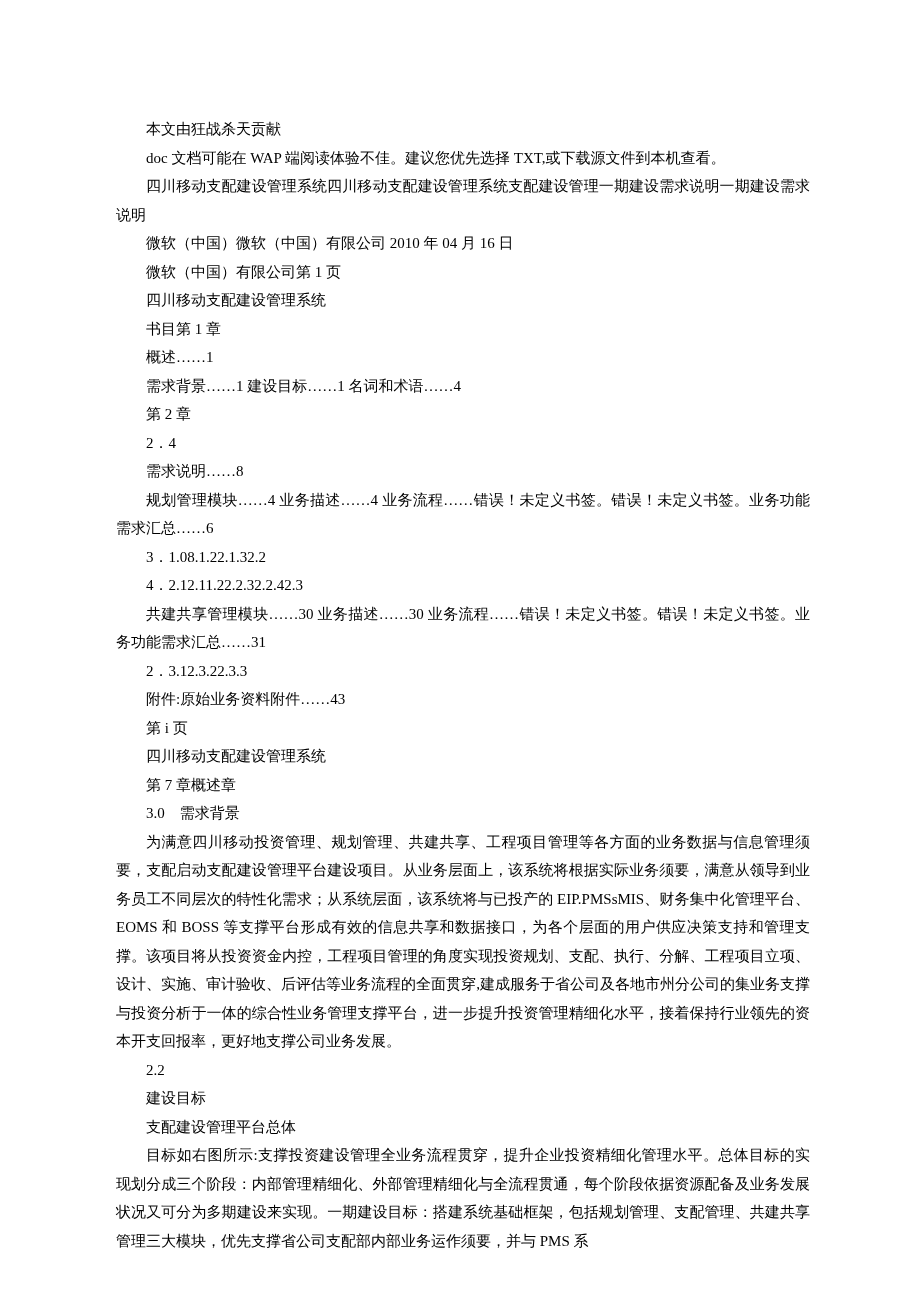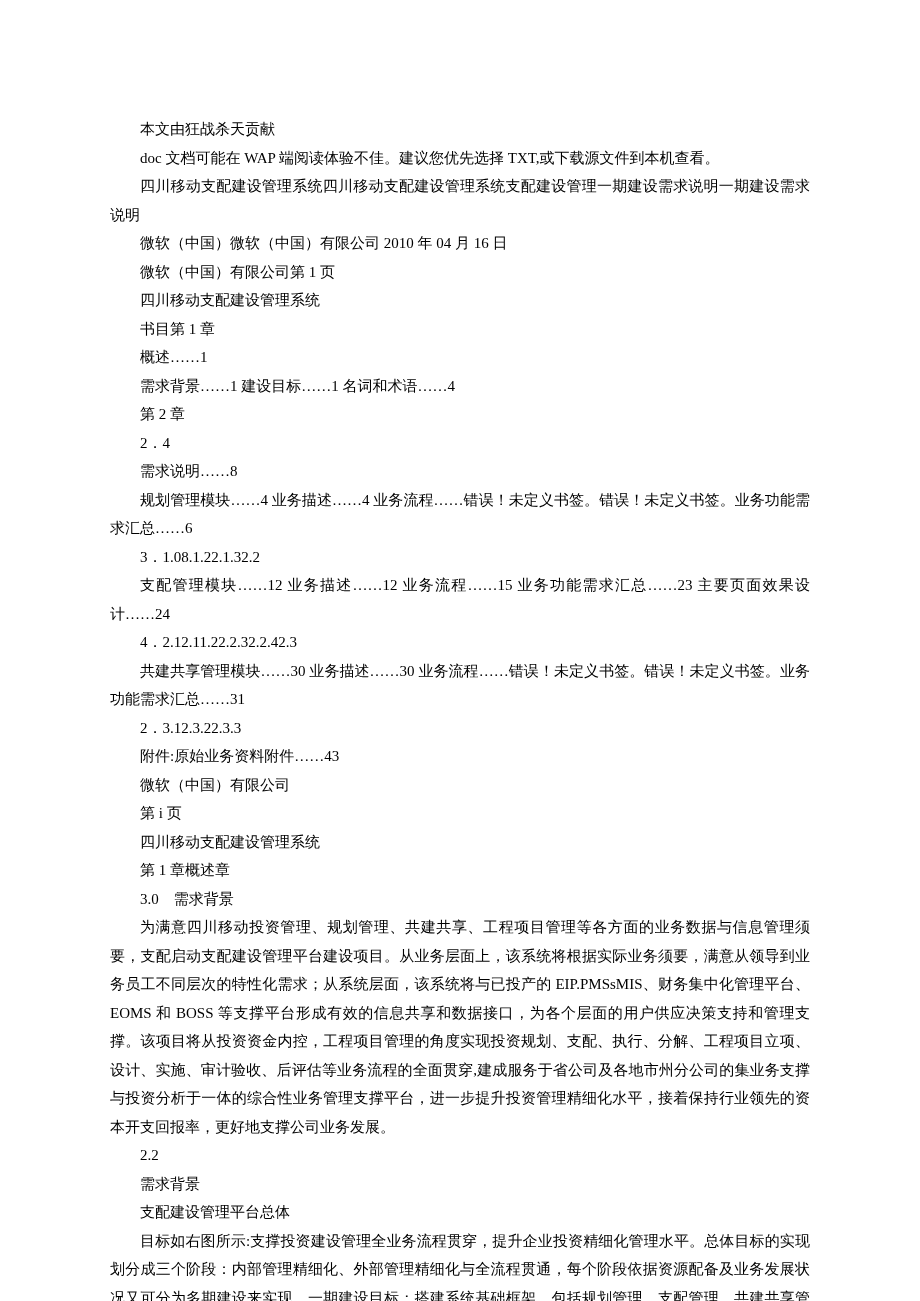--- a/index.html
+++ b/index.html
@@ -14,48 +14,47 @@
       line-height: 1.9;
       color: #000000;
       width: 920px;
       padding: 115px 110px 60px 110px;
     }
     .para {
       text-align: justify;
     }
     .indent {
       text-indent: 2em;
+      margin-left: 6px;
     }
   </style>
 </head>
 <body>
 
 <div id="content">
     <p class="para indent">本文由狂战杀天贡献</p>
     <p class="para indent">doc 文档可能在 WAP 端阅读体验不佳。建议您优先选择 TXT,或下载源文件到本机查看。</p>
     <p class="para indent">四川移动支配建设管理系统四川移动支配建设管理系统支配建设管理一期建设需求说明一期建设需求说明</p>
     <p class="para indent">微软（中国）微软（中国）有限公司 2010 年 04 月 16 日</p>
     <p class="para indent">微软（中国）有限公司第 1 页</p>
     <p class="para indent">四川移动支配建设管理系统</p>
     <p class="para indent">书目第 1 章</p>
     <p class="para indent">概述……1</p>
     <p class="para indent">需求背景……1 建设目标……1 名词和术语……4</p>
     <p class="para indent">第 2 章</p>
     <p class="para indent">2．4</p>
     <p class="para indent">需求说明……8</p>
     <p class="para indent">规划管理模块……4 业务描述……4 业务流程……错误！未定义书签。错误！未定义书签。业务功能需求汇总……6</p>
     <p class="para indent">3．1.08.1.22.1.32.2</p>
-    <p class="para indent">支配管理模块……12 业务描述……12 业务流程……15 业务功能需求汇总……23 主要页面效果设计……24</p>
     <p class="para indent">4．2.12.11.22.2.32.2.42.3</p>
     <p class="para indent">共建共享管理模块……30 业务描述……30 业务流程……错误！未定义书签。错误！未定义书签。业务功能需求汇总……31</p>
     <p class="para indent">2．3.12.3.22.3.3</p>
     <p class="para indent">附件:原始业务资料附件……43</p>
-    <p class="para indent">微软（中国）有限公司</p>
     <p class="para indent">第 i 页</p>
     <p class="para indent">四川移动支配建设管理系统</p>
-    <p class="para indent">第 1 章概述章</p>
+    <p class="para indent">第 7 章概述章</p>
     <p class="para indent">3.0　需求背景</p>
     <p class="para indent">为满意四川移动投资管理、规划管理、共建共享、工程项目管理等各方面的业务数据与信息管理须要，支配启动支配建设管理平台建设项目。从业务层面上，该系统将根据实际业务须要，满意从领导到业务员工不同层次的特性化需求；从系统层面，该系统将与已投产的 EIP.PMSsMIS、财务集中化管理平台、EOMS 和 BOSS 等支撑平台形成有效的信息共享和数据接口，为各个层面的用户供应决策支持和管理支撑。该项目将从投资资金内控，工程项目管理的角度实现投资规划、支配、执行、分解、工程项目立项、设计、实施、审计验收、后评估等业务流程的全面贯穿,建成服务于省公司及各地市州分公司的集业务支撑与投资分析于一体的综合性业务管理支撑平台，进一步提升投资管理精细化水平，接着保持行业领先的资本开支回报率，更好地支撑公司业务发展。</p>
     <p class="para indent">2.2</p>
-    <p class="para indent">需求背景</p>
+    <p class="para indent">建设目标</p>
     <p class="para indent">支配建设管理平台总体</p>
     <p class="para indent">目标如右图所示:支撑投资建设管理全业务流程贯穿，提升企业投资精细化管理水平。总体目标的实现划分成三个阶段：内部管理精细化、外部管理精细化与全流程贯通，每个阶段依据资源配备及业务发展状况又可分为多期建设来实现。一期建设目标：搭建系统基础框架，包括规划管理、支配管理、共建共享管理三大模块，优先支撑省公司支配部内部业务运作须要，并与 PMS 系</p>
   </div>
 
 </body></html>

